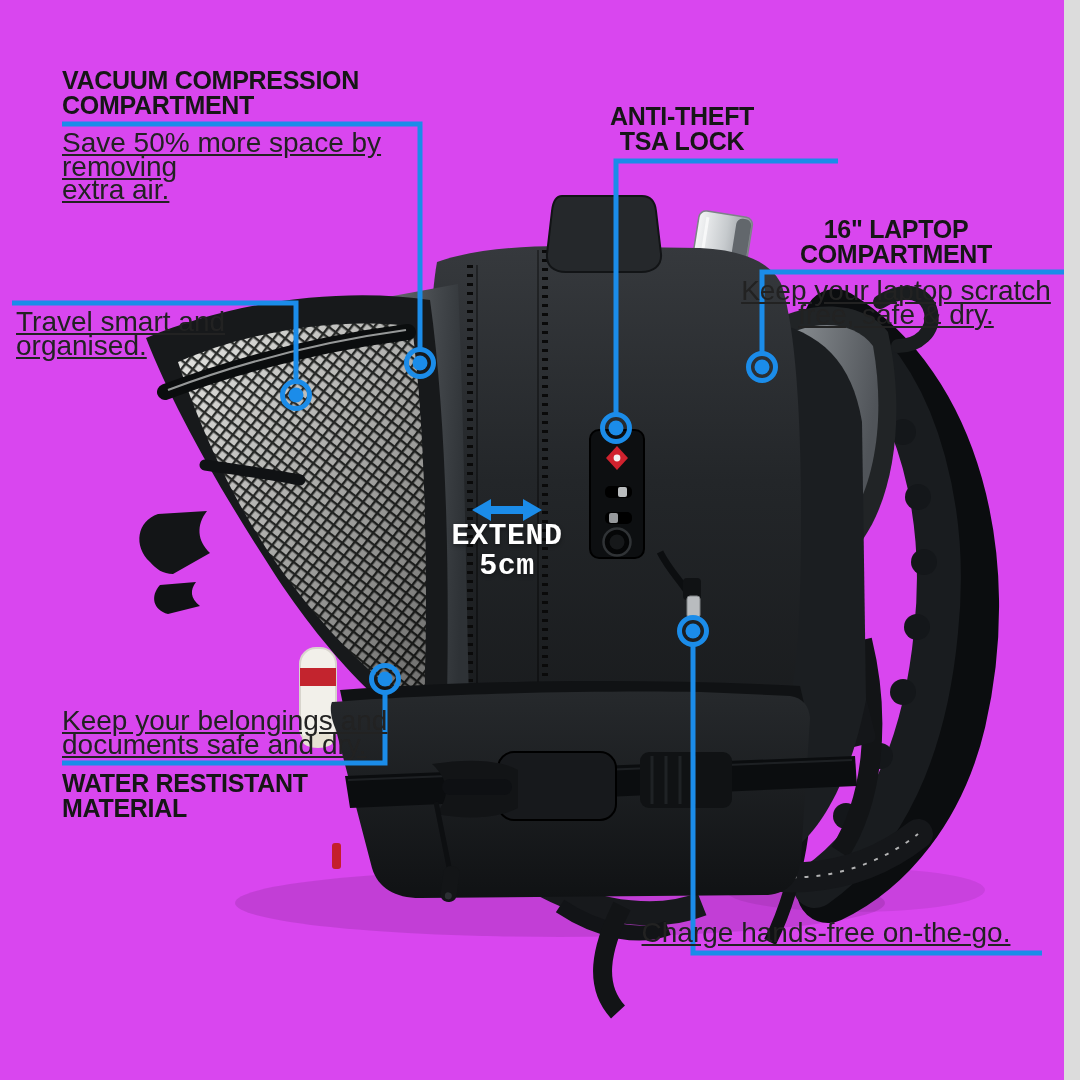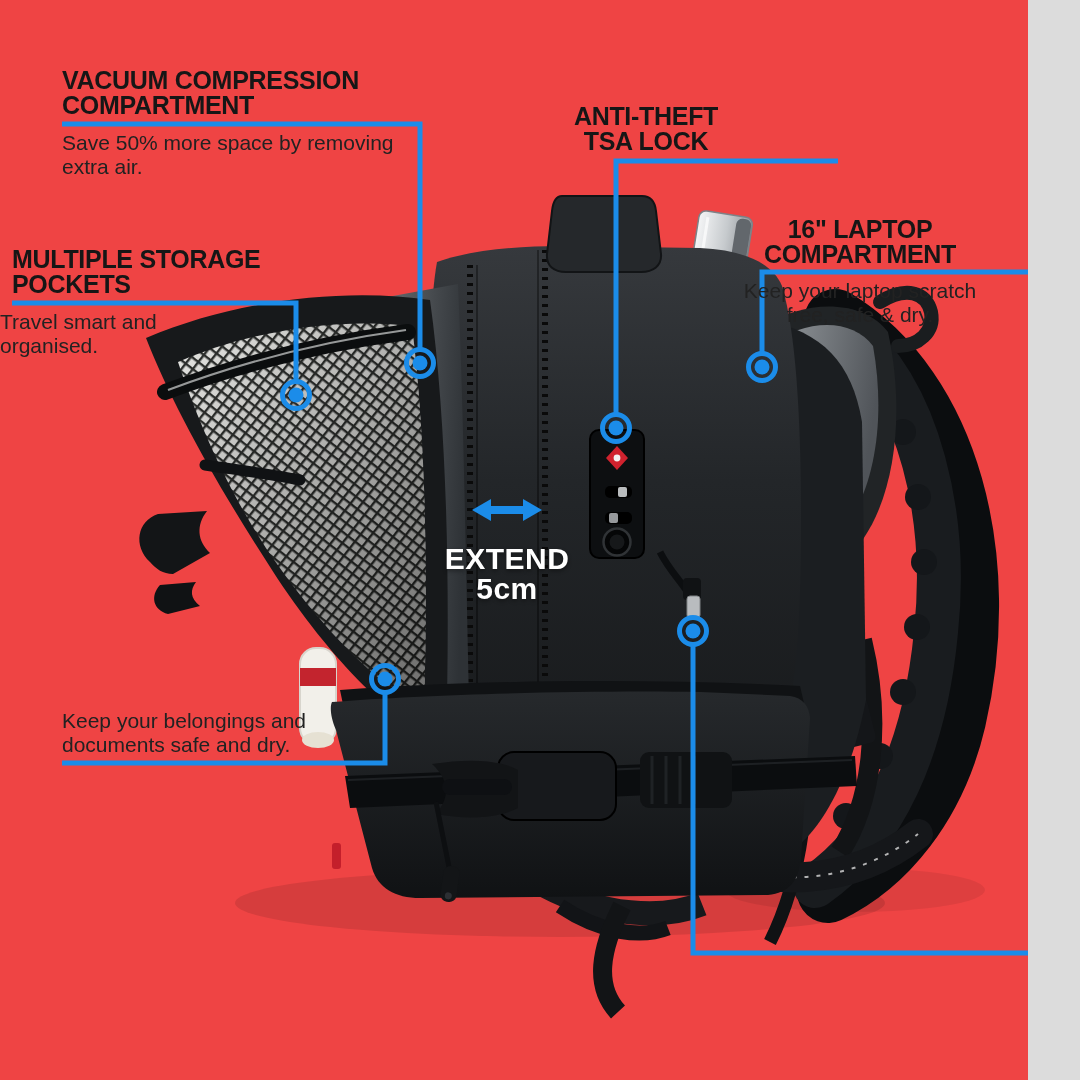--- a/index.html
+++ b/index.html
@@ -1,37 +1,38 @@
 <!DOCTYPE html>
 <html style="--accent: #1b8ce9;"><head>
 <meta charset="utf-8">
 <style>
   html,body{margin:0;padding:0;background:#dcdcdc;}
   .stage{
     position:relative;width:1028px;height:1080px;overflow:hidden;
-    background:#ef4444;
+    background:#d946ef;
     font-family:"Liberation Sans", sans-serif;
+    padding-left:36px;
   }
   .stage svg{position:absolute;left:0;top:0;}
   .co-title{
     position:absolute;margin:0;
     font-size:25px;line-height:25px;font-weight:700;
     letter-spacing:-0.3px;color:#161616;white-space:pre-line;
   }
   .co-desc{
     position:absolute;margin:0;
-    font-size:21px;line-height:23.5px;font-weight:400;
-    color:#222;white-space:pre-line;
+    font-size:28px;line-height:23.5px;font-weight:400;
+    color:#222;white-space:pre-line;text-decoration:underline;
   }
   .right{text-align:center;}
   .extend-label{
-    position:absolute;left:427px;top:544px;width:160px;
+    position:absolute;left:427px;top:521px;width:160px;
     text-align:center;color:#ffffff;font-weight:700;
     font-size:30px;line-height:30px;white-space:pre-line;
-    letter-spacing:0.5px;text-shadow:0 2px 4px rgba(0,0,0,.4);
+    letter-spacing:0.5px;text-shadow:0 2px 4px rgba(0,0,0,.4);font-family:Liberation Mono, monospace;
   }
   .overlay{color:var(--accent,#1b8ce9);}
 </style>
 </head>
 <body>
 
 <div class="stage">
 
   <svg width="1080" height="1080" viewBox="0 0 1080 1080" aria-hidden="true">
     <defs>
@@ -223,33 +224,34 @@
       <polygon points="472,510 491,499 491,521"></polygon>
       <polygon points="542,510 523,499 523,521"></polygon>
     </g>
   </svg>
 
   <h2 class="co-title" style="left:62px;top:68px;width:390px">VACUUM COMPRESSION
 COMPARTMENT</h2>
   <p class="co-desc" style="left:62px;top:131px;width:390px">Save 50% more space by removing
 extra air.</p>
 
-  <h2 class="co-title" style="left:12px;top:247px;width:300px">MULTIPLE STORAGE
-POCKETS</h2>
-  <p class="co-desc" style="left:0;top:310px;width:300px">Travel smart and
+  <p class="co-desc" style="left:16px;top:310px;width:300px">Travel smart and
 organised.</p>
 
   <h2 class="co-title right" style="right:242px;top:104px;width:280px">ANTI-THEFT
 TSA LOCK</h2>
 
   <h2 class="co-title right" style="right:8px;top:217px;width:320px">16" LAPTOP
 COMPARTMENT</h2>
   <p class="co-desc" style="left:62px;top:709px;width:340px">Keep your belongings and
 documents safe and dry.</p>
 
   <p class="co-desc right" style="right:8px;top:279px;width:320px">Keep your laptop scratch
 free, safe &amp; dry.</p>
-
+  <h2 class="co-title" style="left:62px;top:771px;width:320px">WATER RESTISTANT
+MATERIAL</h2>
+
+  <p class="co-desc right" style="right:38px;top:921px;width:400px">Charge hands-free on-the-go.</p>
 
   <div class="extend-label">EXTEND
 5cm</div>
 
 </div>
 
 </body></html>

